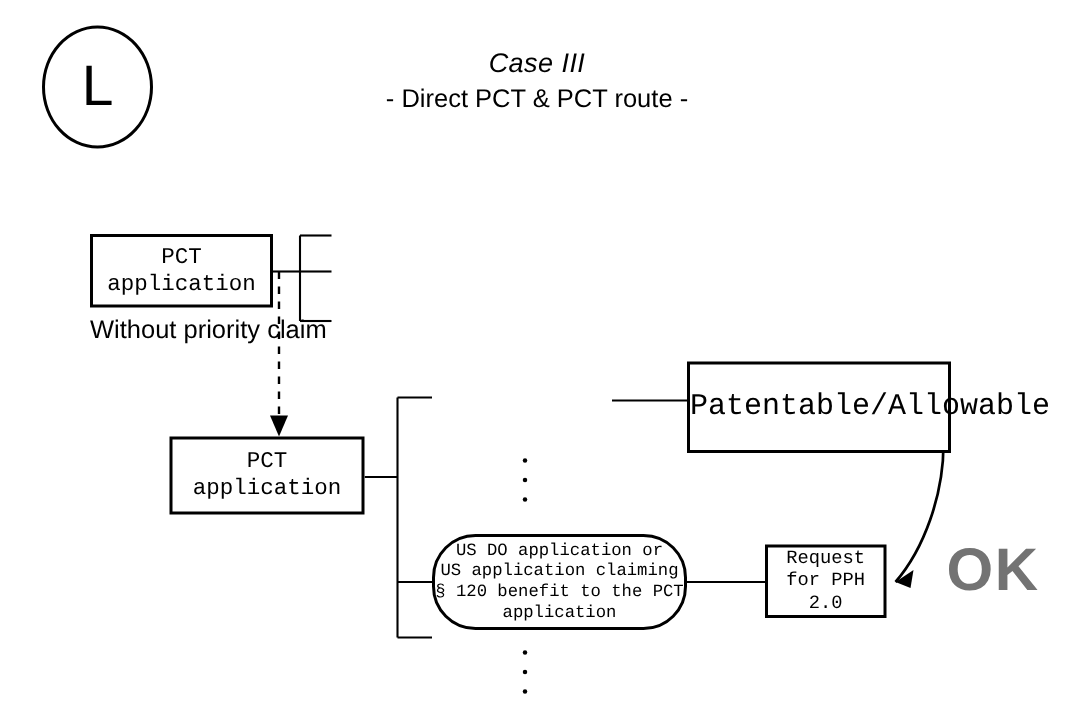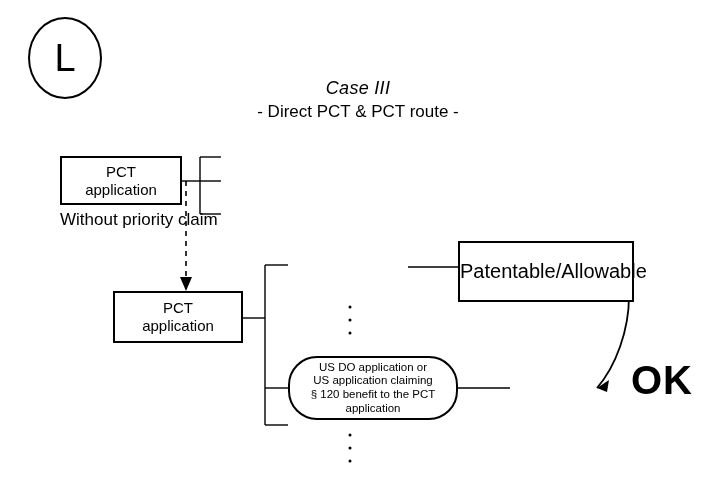--- a/index.html
+++ b/index.html
@@ -28,21 +28,21 @@
     background: #ffffff;
     border: 2px solid #000000;
     box-sizing: border-box;
     display: flex;
     align-items: center;
     justify-content: center;
     text-align: center;
     line-height: 1.18;
     z-index: 3;
   }
-  .node span { display: block; width: 100%; }
+  .node span { display: block; width: 100%; font-family: Liberation Mono, monospace; }
   .badge-circle {
     position: absolute;
     left: 28px;
     top: 17px;
     width: 74px;
     height: 82px;
     border: 2.5px solid #000000;
     border-radius: 50%;
     box-sizing: border-box;
     display: flex;
@@ -57,21 +57,20 @@
     left: 188px;
     top: 32px;
     width: 340px;
     text-align: center;
     z-index: 3;
   }
   .title-main {
     font-style: italic;
     font-size: 18px;
     letter-spacing: .3px;
-    margin-top: 46px;
   }
   .title-sub {
     font-size: 17px;
     margin-top: 3px;
   }
   .caption {
     position: absolute;
     font-size: 17px;
     z-index: 3;
     white-space: nowrap;
@@ -82,21 +81,21 @@
     line-height: 1.1;
     text-align: center;
     z-index: 3;
   }
   .ok-mark {
     position: absolute;
     left: 631px;
     top: 358px;
     font-size: 40px;
     font-weight: 700;
-    color: #000000;
+    color: #737373;
     letter-spacing: 1px;
     z-index: 3;
   }
   #box-pct-top   { left: 60px;  top: 156px; width: 122px; height: 49px;  font-size: 15px; }
   #box-pct-main  { left: 113px; top: 291px; width: 130px; height: 52px;  font-size: 15px; }
   #box-pph       { left: 288px; top: 242px; width: 120px; height: 49px;  font-size: 11.5px; }
   #box-patent    { left: 458px; top: 241px; width: 176px; height: 61px;  font-size: 20px; }
   #box-usdo      { left: 288px; top: 356px; width: 170px; height: 64px;  font-size: 11.5px; border-radius: 29px; }
   #box-request   { left: 510px; top: 363px; width: 81px;  height: 49px;  font-size: 12.5px; }
 </style>
@@ -178,16 +177,23 @@
 
   <div class="node" id="box-usdo">
     <div>
       <span>US DO application or</span>
       <span>US application claiming</span>
       <span>§ 120 benefit to the PCT</span>
       <span>application</span>
     </div>
   </div>
 
+  <div class="node" id="box-request">
+    <div>
+      <span>Request</span>
+      <span>for PPH</span>
+      <span>2.0</span>
+    </div>
+  </div>
 
   <div class="ok-mark">OK</div>
 
 </div>
 
 </body></html>

